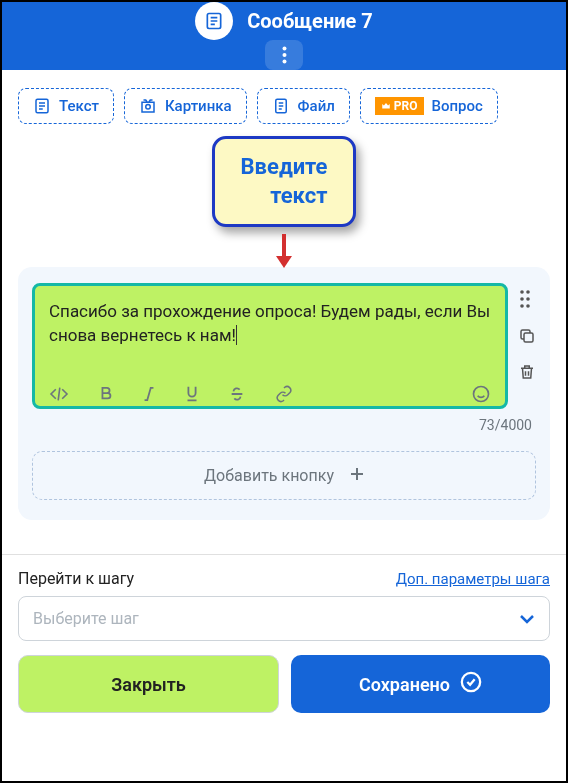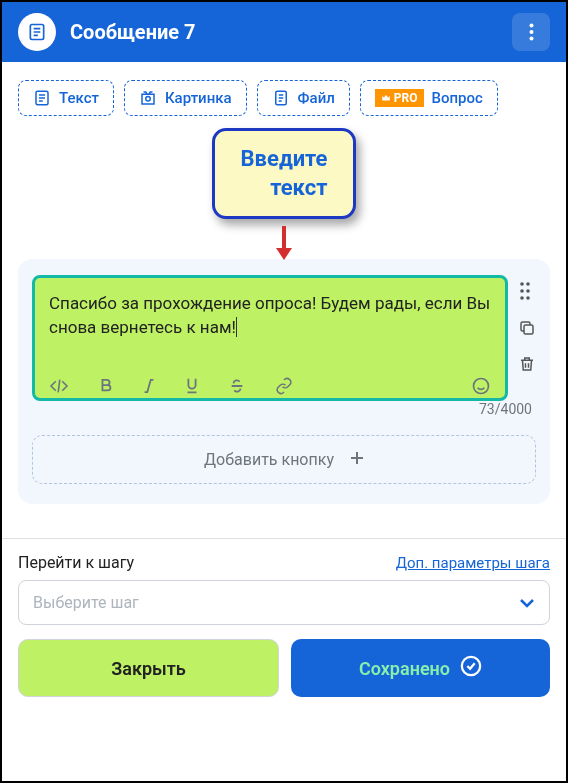--- a/index.html
+++ b/index.html
@@ -1,18 +1,18 @@
 <!DOCTYPE html>
 <html><head>
   <meta charset="utf-8">
   <style>
     * { box-sizing: border-box; margin: 0; padding: 0; }
     body { font-family: -apple-system, BlinkMacSystemFont, "Segoe UI", Roboto, Arial, sans-serif; background: #fff; width: 568px; height: 783px; border: 2px solid #000; position: relative; overflow: hidden; }
     
-    .header { background: #1565D8; height: 60px; display: flex; align-items: center; padding: 0 16px; justify-content: space-between; }
+    .header { background: #1565D8; height: 68px; display: flex; align-items: center; padding: 0 16px; justify-content: space-between; flex-direction: column; }
     .header-left { display: flex; align-items: center; gap: 14px; }
     .header-icon { width: 38px; height: 38px; background: #fff; border-radius: 50%; display: flex; align-items: center; justify-content: center; }
     .header-title { color: #fff; font-size: 20px; font-weight: 700; }
     .header-menu { width: 38px; height: 38px; background: rgba(255,255,255,0.15); border-radius: 8px; display: flex; align-items: center; justify-content: center; cursor: pointer; }
     
     .content-types { display: flex; gap: 10px; padding: 18px 16px 0; }
     .type-btn { border: 1.5px dashed #1565D8; border-radius: 8px; padding: 8px 14px; display: flex; align-items: center; gap: 8px; cursor: pointer; background: #fff; font-size: 15px; color: #1565D8; font-weight: 500; }
     .type-btn .icon { color: #1565D8; display: flex; }
     .pro-badge { background: #FF9500; color: #fff; font-size: 12px; font-weight: 700; padding: 2px 6px; border-radius: 0; display: inline-flex; align-items: center; gap: 3px; }
     
@@ -25,36 +25,36 @@
     .editor-row { display: flex; gap: 10px; align-items: flex-start; }
     .editor-box { flex: 1; border: 3px solid #14b8a6; border-radius: 8px; background: #bef264; padding: 14px 14px 2px; }
     .editor-text { font-size: 17px; color: #222; line-height: 1.4; min-height: 60px; }
     .editor-text .cursor { border-right: 1.5px solid #333; }
     .toolbar { display: flex; align-items: center; justify-content: space-between; margin-top: 20px; padding: 4px 0 0; }
     .toolbar-left { display: flex; gap: 30px; align-items: center; color: #6c757d; }
     .toolbar-left span, .toolbar-right span { cursor: pointer; display: flex; }
     .toolbar-right { color: #6c757d; }
     .side-icons { display: flex; flex-direction: column; gap: 18px; padding-top: 6px; color: #555; }
     .side-icons span { cursor: pointer; display: flex; }
-    .char-count { text-align: right; color: #6c757d; font-size: 14px; padding-right: 4px; }
+    .char-count { text-align: right; color: #6c757d; font-size: 14px; margin-top: 8px; padding-right: 4px; }
     
     .add-button-btn { margin-top: 18px; border: 1.5px dashed #b0c4de; border-radius: 10px; padding: 14px; text-align: center; color: #6c757d; font-size: 16px; cursor: pointer; display: flex; align-items: center; justify-content: center; gap: 16px; }
     
     .divider { height: 1px; background: #e0e0e0; margin: 34px 0 0; }
     
     .step-section { padding: 14px 16px 0; }
     .step-header { display: flex; justify-content: space-between; align-items: center; margin-bottom: 8px; }
     .step-label { font-size: 16px; color: #222; }
     .step-link { color: #1565D8; font-size: 15px; text-decoration: underline; cursor: pointer; }
     .step-select { width: 100%; border: 1px solid #ced4da; border-radius: 8px; padding: 12px 14px; display: flex; justify-content: space-between; align-items: center; color: #adb5bd; font-size: 16px; cursor: pointer; background: #fff; }
     
     .footer-buttons { display: flex; gap: 12px; padding: 14px 16px; }
     .btn { flex: 1; padding: 16px; border-radius: 10px; font-size: 18px; font-weight: 600; cursor: pointer; display: flex; align-items: center; justify-content: center; gap: 10px; }
     .btn-outline { background: #bef264; border: 1.5px solid #ced4da; color: #222; }
-    .btn-primary { background: #1565D8; border: none; color: #86efac; }
+    .btn-primary { background: #1565D8; border: none; color: #ffffff; }
   </style>
 </head>
 <body>
 
 <div class="header">
   <div class="header-left">
     <div class="header-icon">
       <svg width="20" height="20" viewBox="0 0 24 24" fill="none" stroke="#1565D8" stroke-width="2">
           <rect x="4" y="3" width="16" height="18" rx="2"></rect>
           <path d="M8 8h8M8 12h8M8 16h5"></path>

